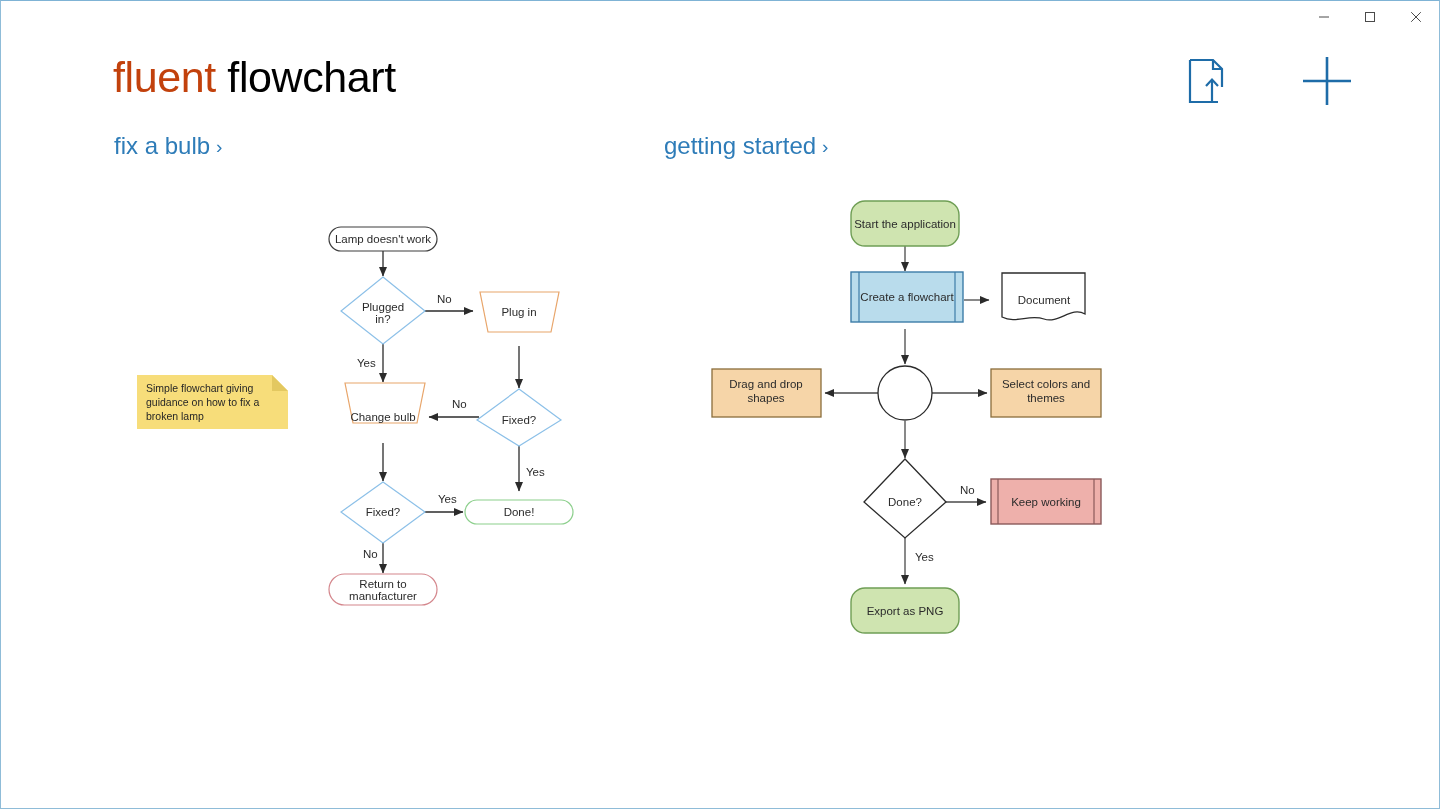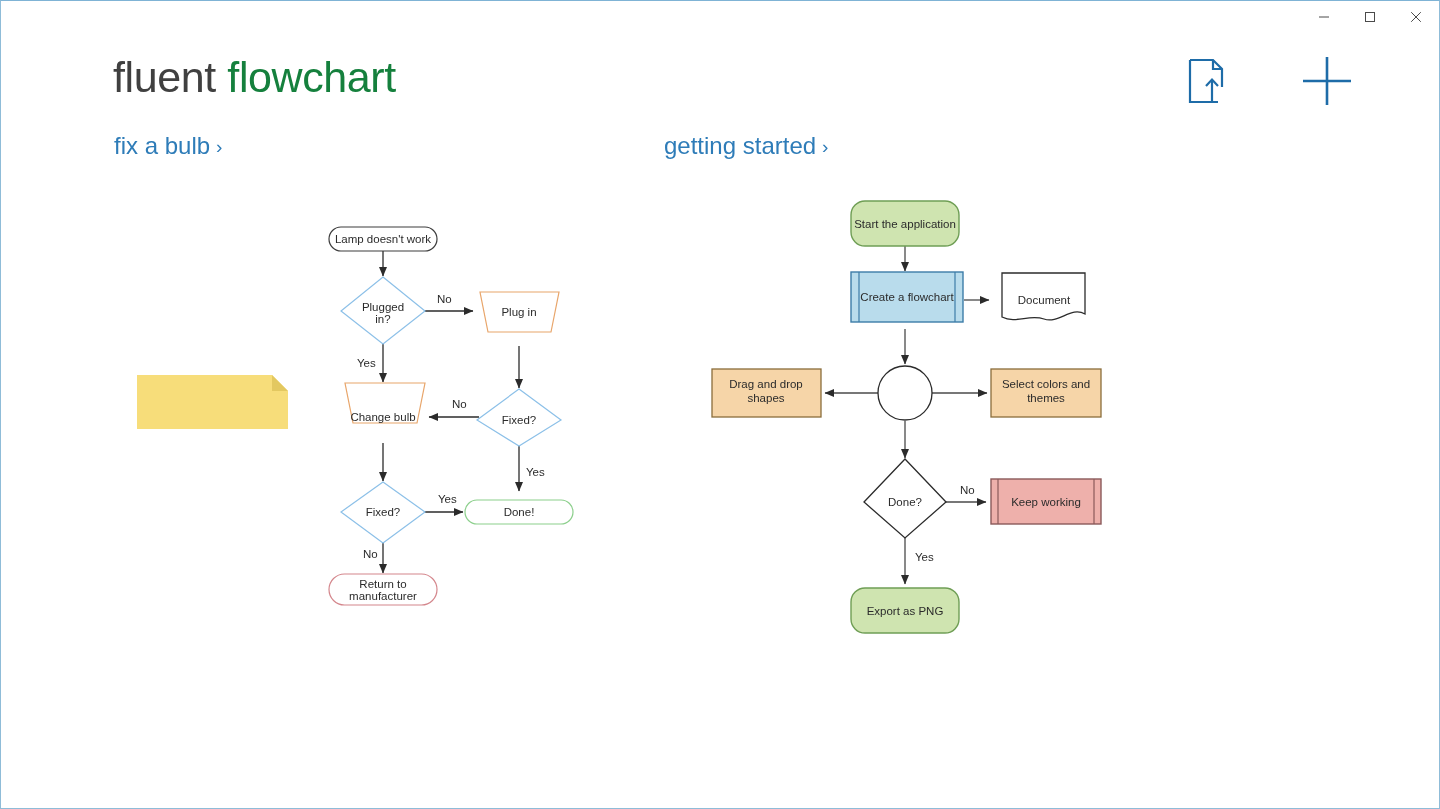--- a/index.html
+++ b/index.html
@@ -35,22 +35,22 @@
 
   
   .app-title {
     position: absolute;
     left: 112px; top: 52px;
     font-size: 43px;
     font-weight: 400;
     letter-spacing: -0.4px;
     white-space: nowrap;
   }
-  .app-title .t-fluent { color: #404040; text-align: right; }
-  .app-title .t-flowchart { color: #15803d; }
+  .app-title .t-fluent { color: #c2410c; text-align: right; }
+  .app-title .t-flowchart { color: #000000; }
 
   .header-actions {
     position: absolute;
     right: 0; top: 48px;
     width: 260px; height: 64px;
   }
   .hdr-icon {
     position: absolute;
     color: #1e6ca8;
     cursor: pointer;
@@ -215,20 +215,21 @@
       <text x="518" y="335" text-anchor="middle" class="lbl" fill="#63ad63">Done!</text>
     </g>
 
     <g>
       <rect x="328" y="393" width="108" height="31" rx="15.5" ry="15.5" fill="#ffffff" stroke="#d4868c" stroke-width="1.2"></rect>
       <text x="382" y="407" text-anchor="middle" class="lbl" fill="#c2666d">Return to</text>
       <text x="382" y="419" text-anchor="middle" class="lbl" fill="#c2666d">manufacturer</text>
     </g>
   </svg>
 
+  <div class="note-text">Simple flowchart giving guidance on how to fix a broken lamp</div>
 
   <svg class="canvas" width="740" height="700" style="left:660px; top:180px;">
     <defs>
       <marker id="arrHeadG" markerWidth="9" markerHeight="9" refX="7.2" refY="3.2" orient="auto" markerUnits="strokeWidth">
         <path d="M0,0 L7.5,3.2 L0,6.4 z" fill="#2b2b2b"></path>
       </marker>
     </defs>
 
     <g stroke="#4a4a4a" stroke-width="1.3" fill="none">
       <line x1="244" y1="65" x2="244" y2="90" marker-end="url(#arrHeadG)"></line>

